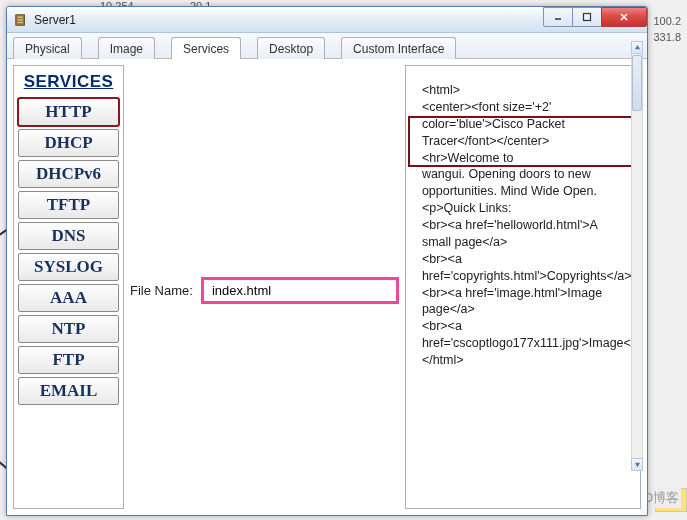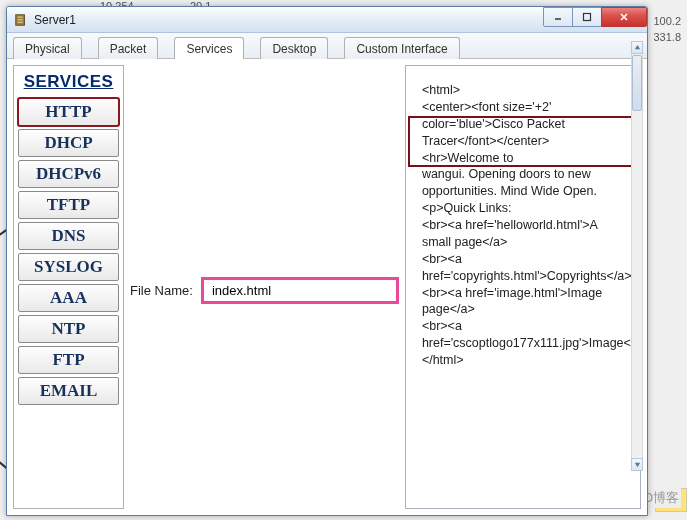--- a/index.html
+++ b/index.html
@@ -249,21 +249,21 @@
         <svg viewBox="0 0 10 10">
             <line x1="2" y1="2" x2="8" y2="8" stroke="#fff" stroke-width="1.6"></line>
             <line x1="8" y1="2" x2="2" y2="8" stroke="#fff" stroke-width="1.6"></line>
           </svg>
       </div>
     </div>
   </div>
 
   <div class="tabbar">
     <div class="tab">Physical</div>
-    <div class="tab">Packet</div>
+    <div class="tab">Image</div>
     <div class="tab active">Services</div>
     <div class="tab">Desktop</div>
     <div class="tab">Custom Interface</div>
   </div>
 
   <div class="content-area">
 
     <div class="services-panel">
       <div class="services-header">SERVICES</div>
       <div class="svc-btn highlighted">HTTP</div>

